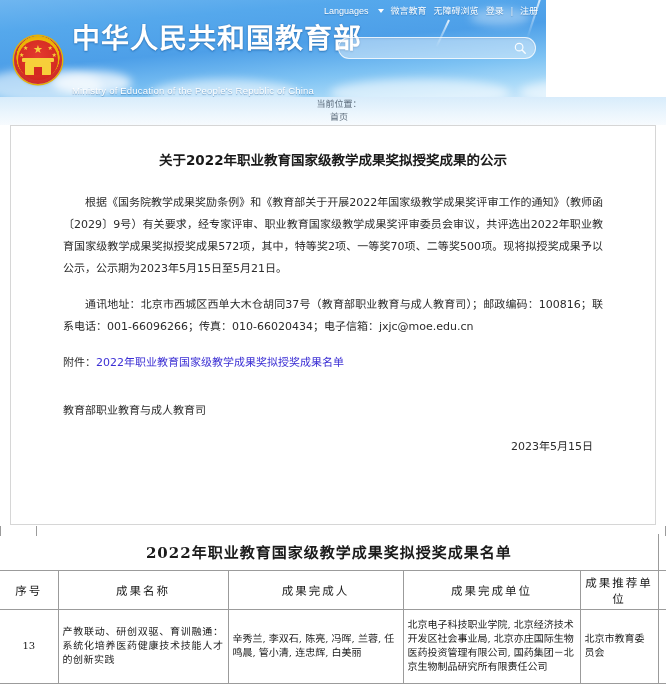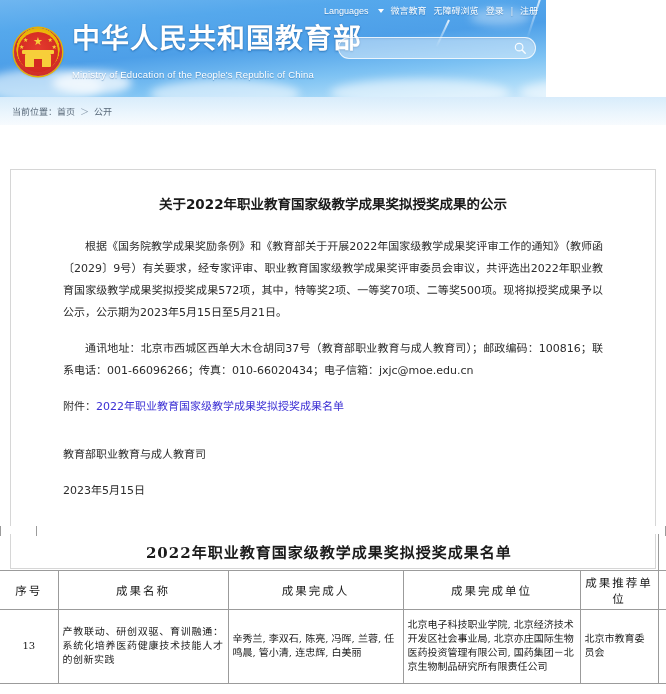--- a/index.html
+++ b/index.html
@@ -135,21 +135,21 @@
     position: absolute;
     color: #f7cf3a;
     font-size: 6px;
     line-height: 1;
   }
   .emblem .s1 { left: 9px;  top: 18%; }
   .emblem .s2 { left: 5px;  top: 32%; }
   .emblem .s3 { right: 9px; top: 18%; }
   .emblem .s4 { right: 5px; top: 32%; }
 
-  .brand-text { display: flex; flex-direction: column; gap: 2px; }
+  .brand-text { display: flex; flex-direction: column; gap: 18px; }
   .brand-cn {
     font-size: 28px;
     font-weight: bold;
     color: #ffffff;
     letter-spacing: 1px;
     line-height: 1.05;
     text-shadow: 0 1px 2px rgba(0,70,140,0.45), 0 0 1px rgba(0,70,140,0.6);
     font-family: "DejaVu Sans", "Liberation Sans", sans-serif;
     white-space: nowrap;
   }
@@ -203,39 +203,39 @@
   .breadcrumb-band {
     width: 666px;
     height: 28px;
     background: linear-gradient(to bottom, #d8ecfb 0%, #eaf5fd 55%, #f7fbfe 100%);
     display: flex;
     align-items: center;
     padding-left: 12px;
     font-size: 9px;
     color: #5a6a7a;
     position: relative;
+    flex-direction: column;
   }
   .breadcrumb-band .crumb-link {
     color: #5a6a7a;
     text-decoration: none;
     cursor: pointer;
   }
   .breadcrumb-band .crumb-sep { margin: 0 5px; color: #8fa0b0; }
 
   
   .article-card {
     position: absolute;
     left: 10px;
     top: 125px;
     width: 646px;
     min-height: 400px;
     background: #ffffff;
     border: 1px solid #d6d6d6;
     padding: 24px 52px 18px 52px;
-    margin-top: 44px;
   }
 
   .article-title {
     text-align: center;
     font-size: 13.5px;
     font-weight: bold;
     color: #1a1a1a;
     line-height: 1.5;
     margin-bottom: 22px;
     font-family: "DejaVu Sans", "Liberation Sans", sans-serif;
@@ -267,21 +267,21 @@
 
   .signature {
     text-align: left;
     font-size: 11px;
     color: #2b2b2b;
     line-height: 2.0;
     padding-right: 32px;
     font-family: "DejaVu Sans", "Liberation Sans", sans-serif;
   }
   .sign-date {
-    text-align: left;
+    text-align: right;
     font-size: 11px;
     color: #2b2b2b;
     line-height: 2.0;
     padding-right: 10px;
     margin-top: 14px;
     font-family: "DejaVu Sans", "Liberation Sans", sans-serif;
   }
 
   
   .sheet-wrap {

